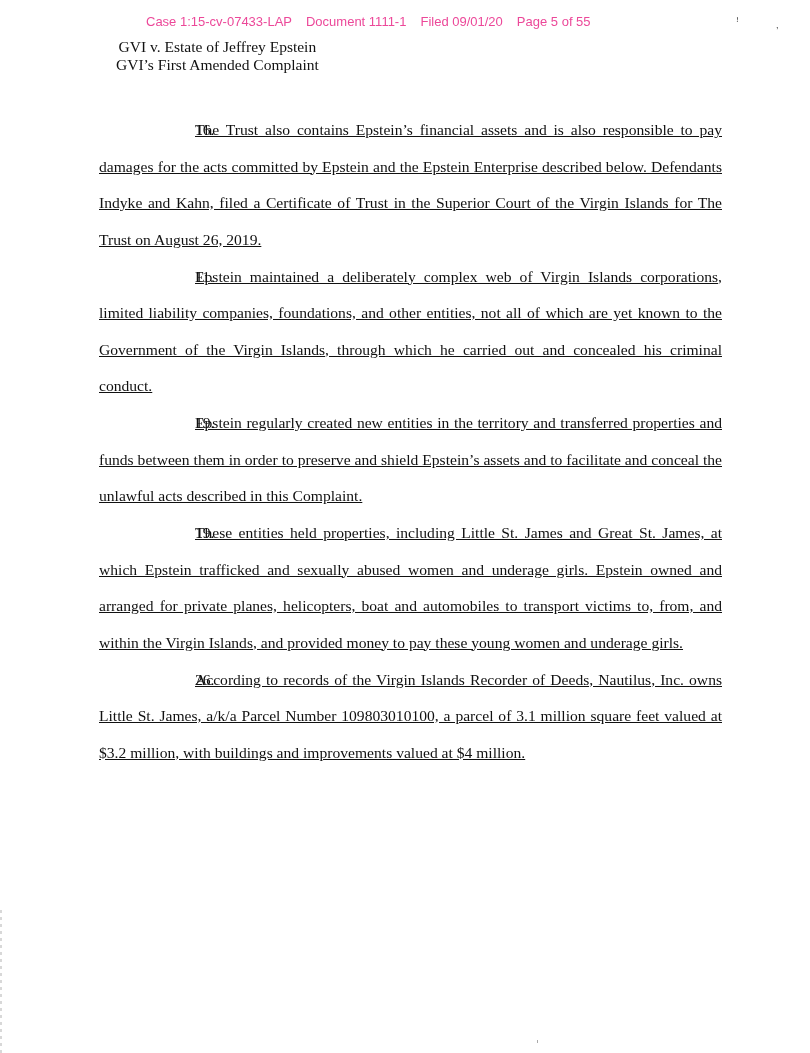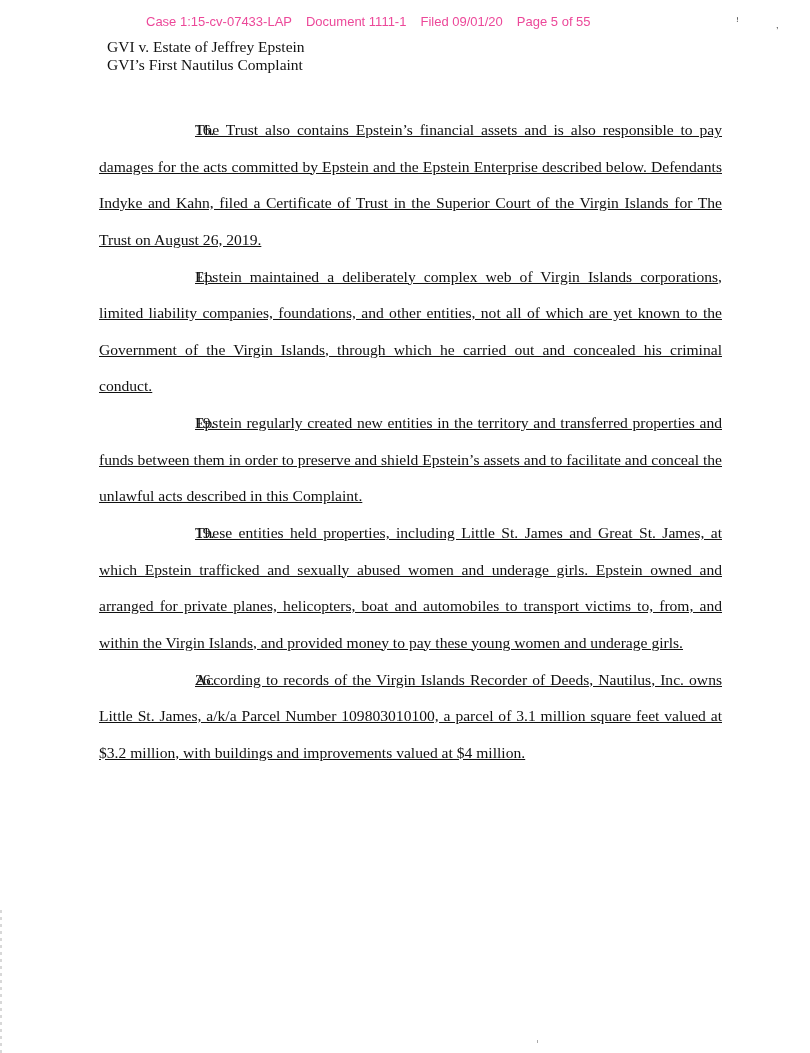--- a/index.html
+++ b/index.html
@@ -28,24 +28,25 @@
     }
     .stamp span { margin-right: 14px; }
     .tick {
       position: absolute;
       font-size: 9px;
       color: #333;
       font-family: "Liberation Sans", sans-serif;
     }
     .header-block {
       position: absolute;
-      left: 107px;
+      left: 116px;
       top: 38px;
       font-size: 15.5px;
       line-height: 18px;
+      text-align: center;
     }
     .header-block div { white-space: nowrap; }
     .header-block b { font-weight: bold; }
     .body-text {
       position: absolute;
       left: 99px;
       top: 112px;
       width: 623px;
       font-size: 15.6px;
       line-height: 36.5px;
@@ -80,21 +81,21 @@
 </head>
 <body>
 
 <div class="stamp"><span>Case 1:15-cv-07433-LAP</span><span>Document 1111-1</span><span>Filed 09/01/20</span><span>Page 5 of 55</span></div>
 
 <div class="tick" style="left:736px; top:18px;">ꜝ</div>
 <div class="tick" style="left:776px; top:20px;">,</div>
 
 <div class="header-block">
   <div>GVI v. Estate of Jeffrey Epstein</div>
-  <div>GVI’s First Nautilus Complaint</div>
+  <div>GVI’s First Amended Complaint</div>
 </div>
 
 <div class="body-text">
   <p class="para"><span class="num">16.</span><span>The Trust also contains Epstein’s financial assets and is also responsible to pay damages for the acts committed by Epstein and the Epstein Enterprise described below. Defendants Indyke and Kahn, filed a Certificate of Trust in the Superior Court of the Virgin Islands for The Trust on August 26, 2019.</span></p>
   <p class="para"><span class="num">11.</span><span>Epstein maintained a deliberately complex web of Virgin Islands corporations, limited liability companies, foundations, and other entities, not all of which are yet known to the Government of the Virgin Islands, through which he carried out and concealed his criminal conduct.</span></p>
   <p class="para"><span class="num">19.</span><span>Epstein regularly created new entities in the territory and transferred properties and funds between them in order to preserve and shield Epstein’s assets and to facilitate and conceal the unlawful acts described in this Complaint.</span></p>
   <p class="para"><span class="num">19.</span><span>These entities held properties, including Little St. James and Great St. James, at which Epstein trafficked and sexually abused women and underage girls. Epstein owned and arranged for private planes, helicopters, boat and automobiles to transport victims to, from, and within the Virgin Islands, and provided money to pay these young women and underage girls.</span></p>
   <p class="para"><span class="num">26.</span><span>According to records of the Virgin Islands Recorder of Deeds, Nautilus, Inc. owns Little St. James, a/k/a Parcel Number 109803010100, a parcel of 3.1 million square feet valued at $3.2 million, with buildings and improvements valued at $4 million.</span></p>
 </div>
 

